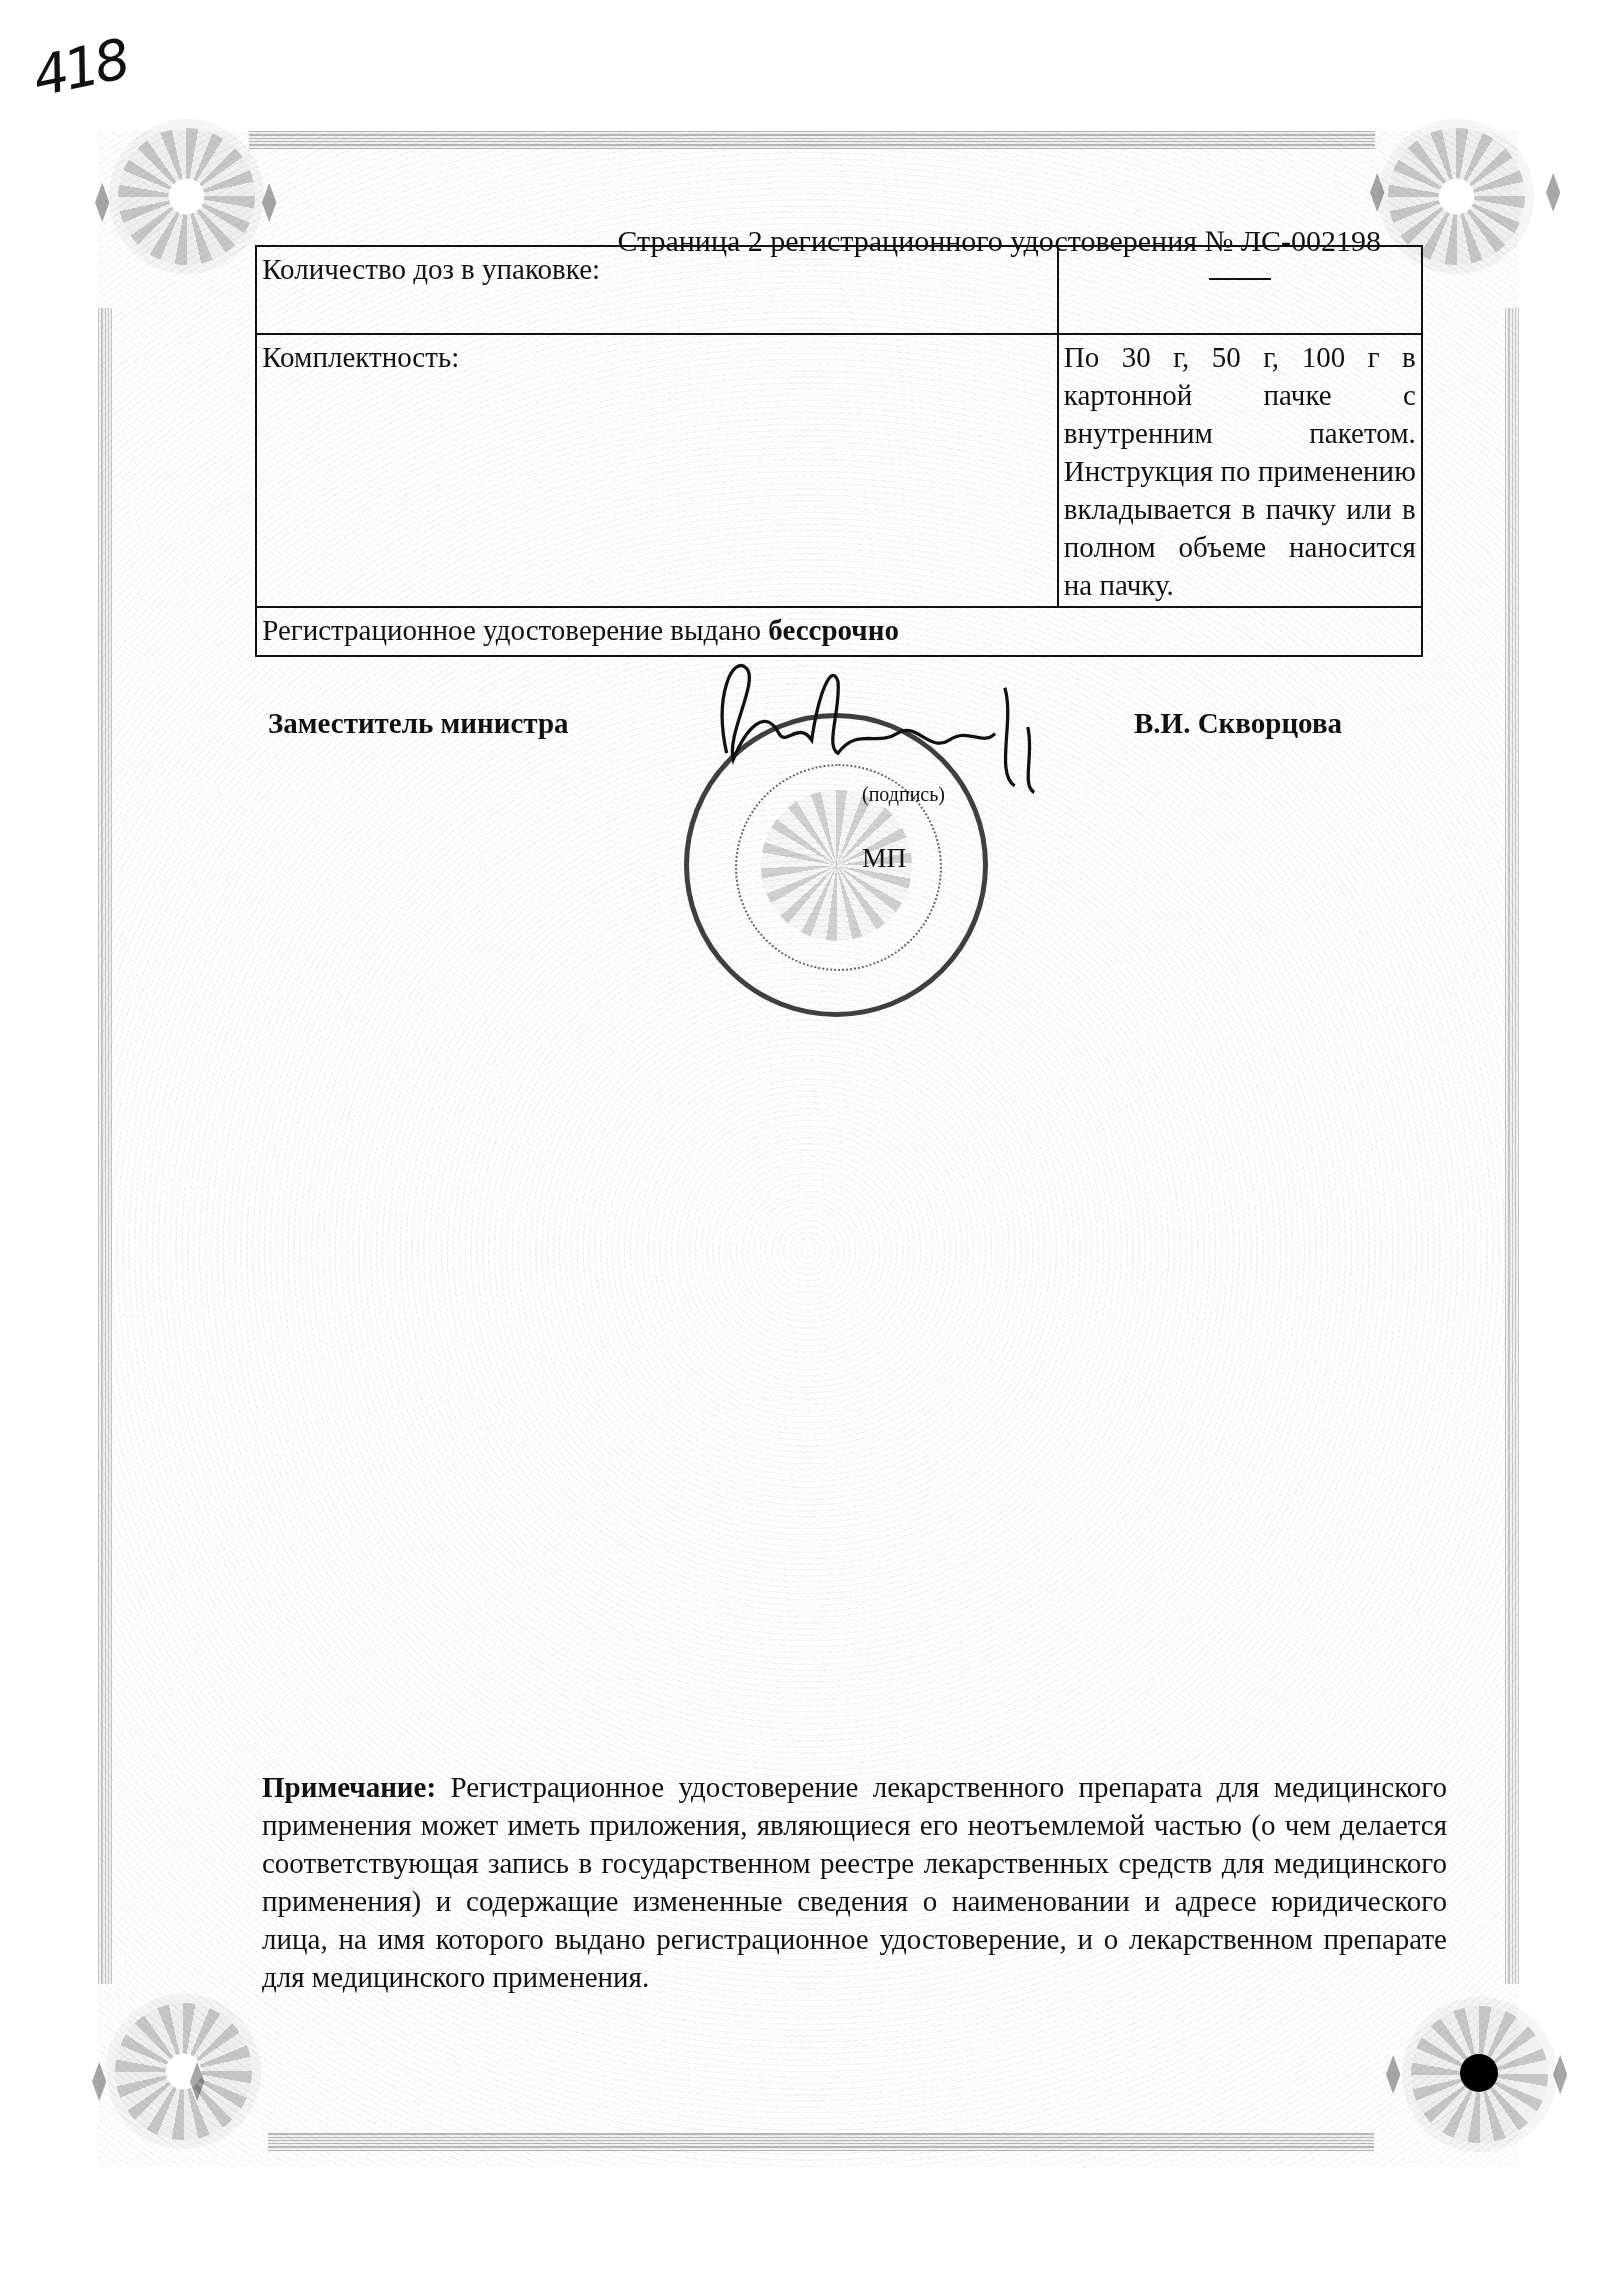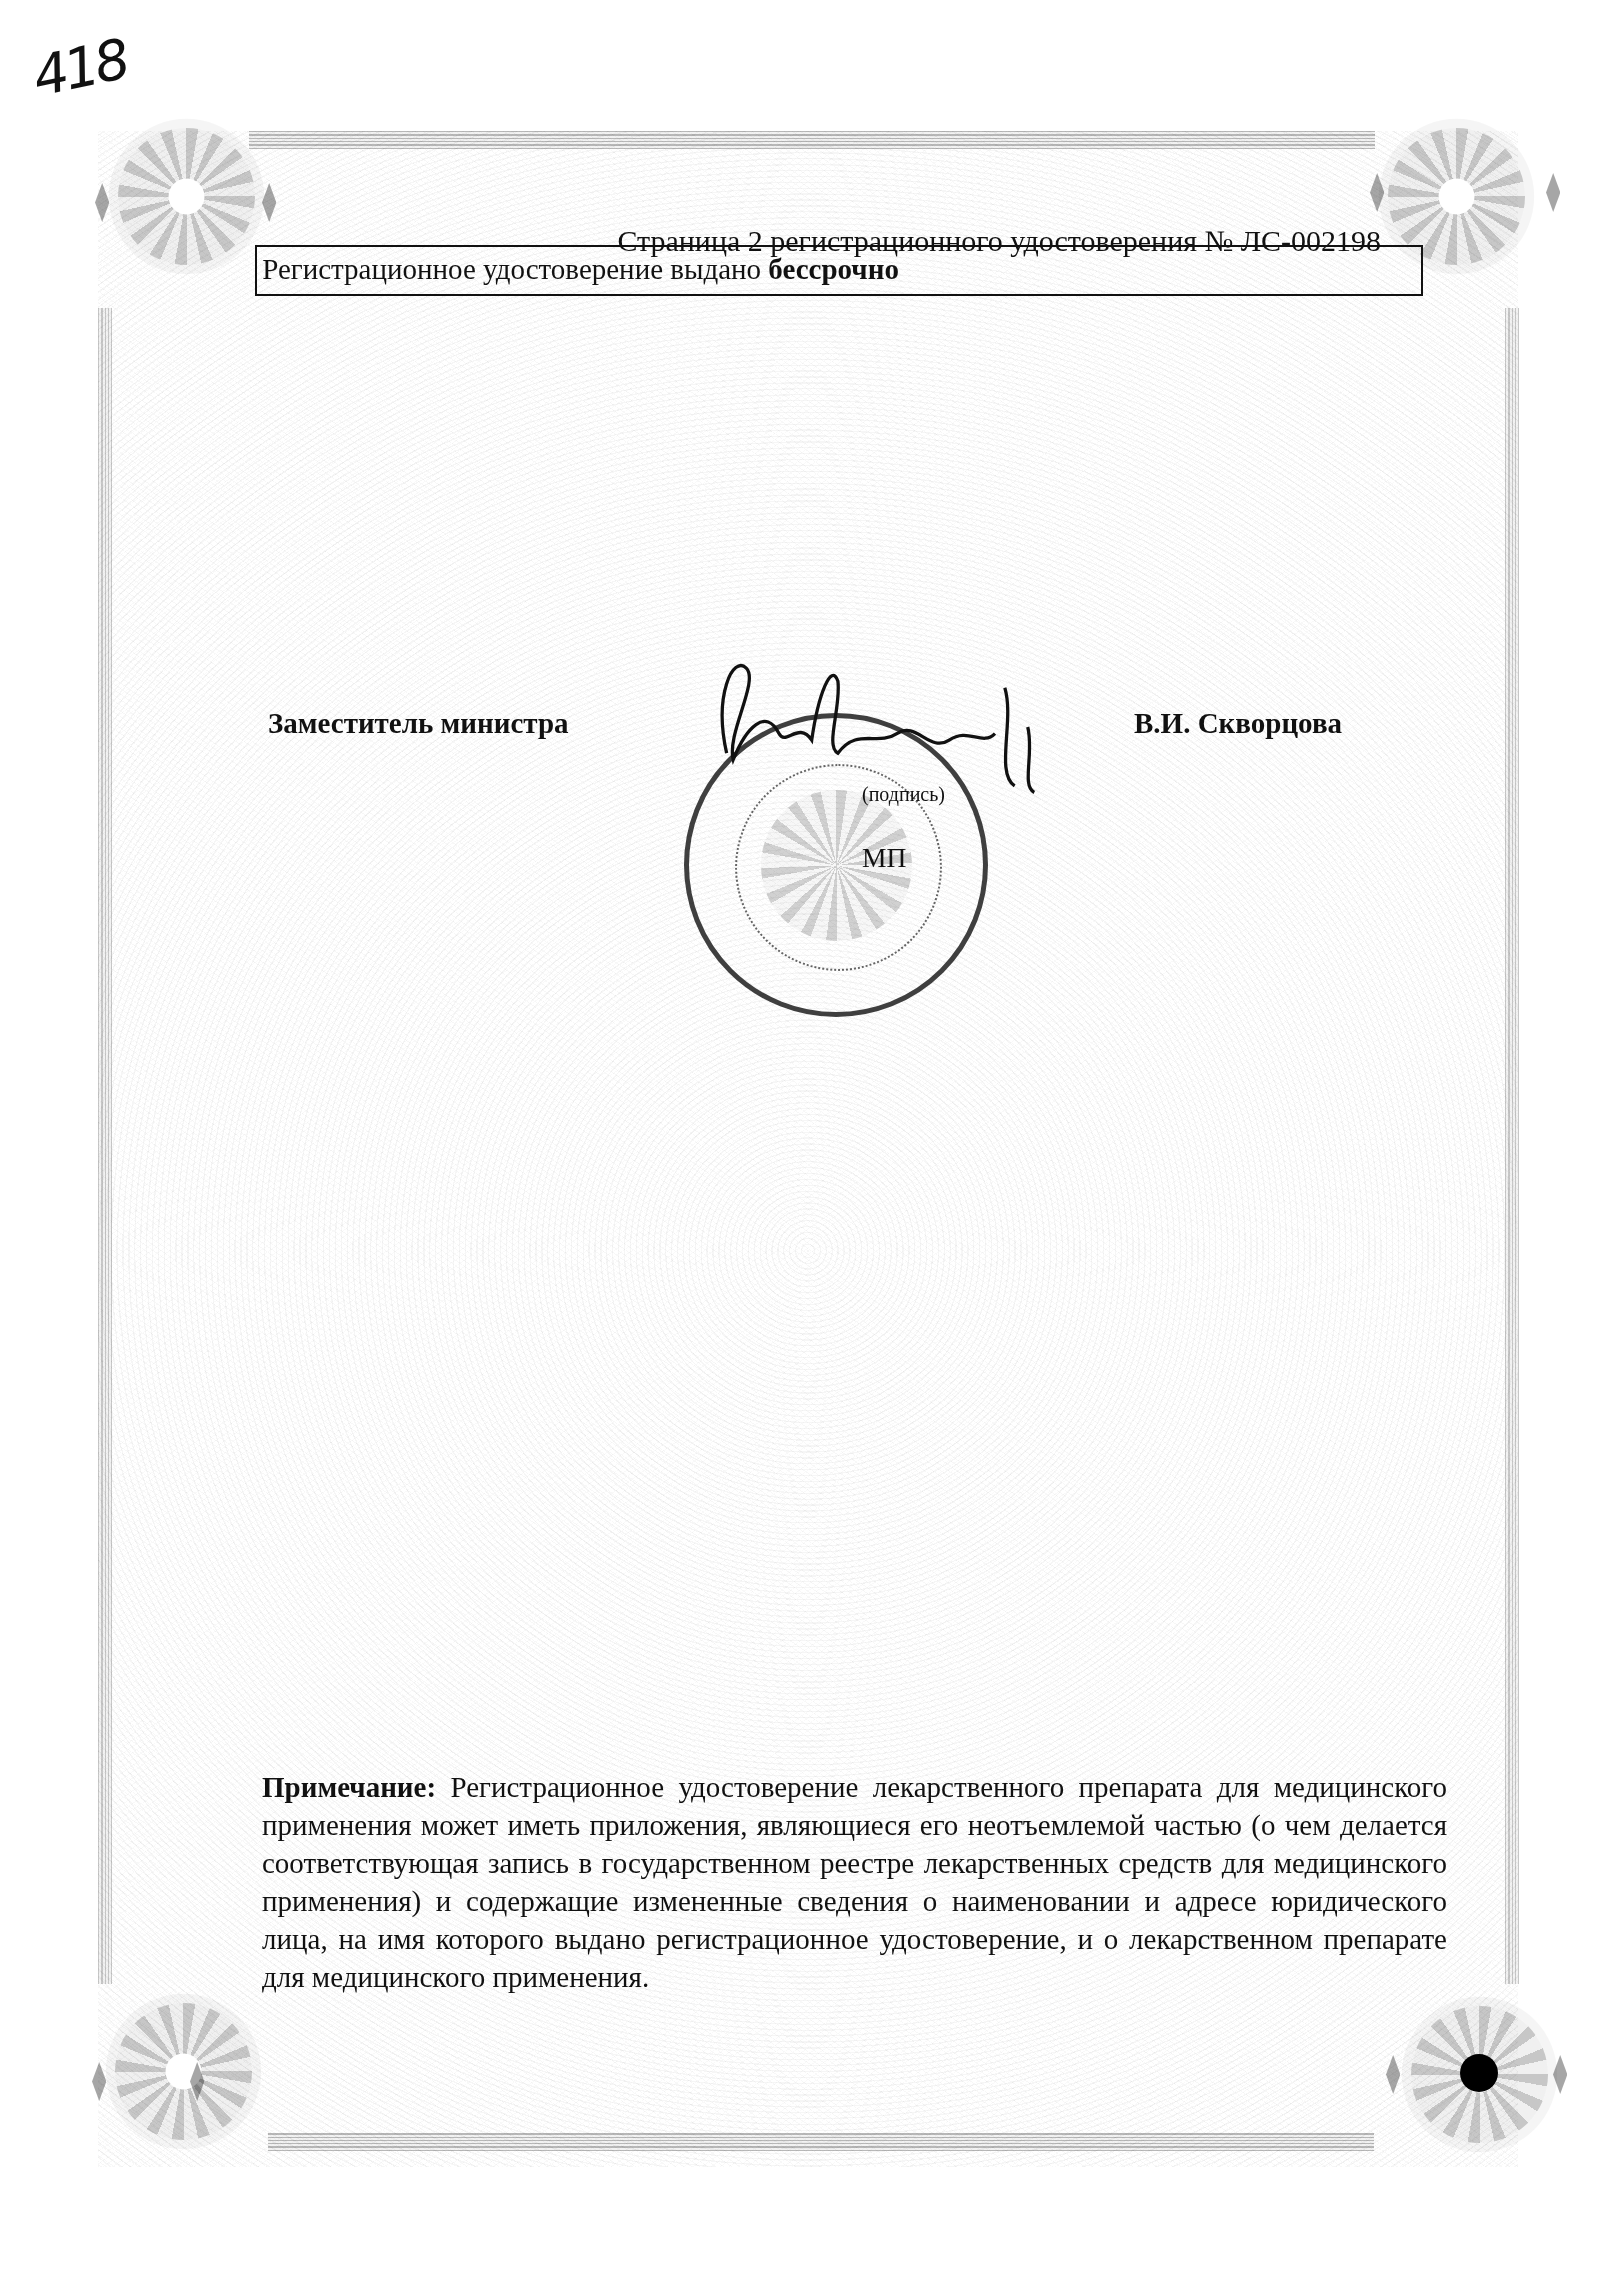--- a/index.html
+++ b/index.html
@@ -117,20 +117,30 @@
 
 <div class="heading">Страница 2  регистрационного удостоверения № ЛС-002198</div>
 
 <table class="reg">
   <colgroup>
     <col style="width:396px">
     <col style="width:180px">
     <col>
   </colgroup>
   <tbody>
+      <tr style="height:88px;">
+    <td>Количество доз в упаковке:</td>
+    <td colspan="2" style="text-align:center;">
+      <span class="dash" style="margin-top:14.4px;"></span>
+    </td>
+  </tr>
+  <tr style="height:111px;">
+    <td>Комплектность:</td>
+    <td colspan="2" class="justify">По 30 г, 50 г, 100 г в картонной пачке с внутренним пакетом. Инструкция по применению вкладывается в пачку или в полном объеме наносится на пачку.</td>
+  </tr>
   <tr style="height:49px;">
     <td colspan="3">
       <span>Регистрационное удостоверение выдано</span>
       <span class="bold">бессрочно</span>
     </td>
   </tr>
 </tbody>
   </table>
 
 <div class="sign-left">Заместитель министра</div>

